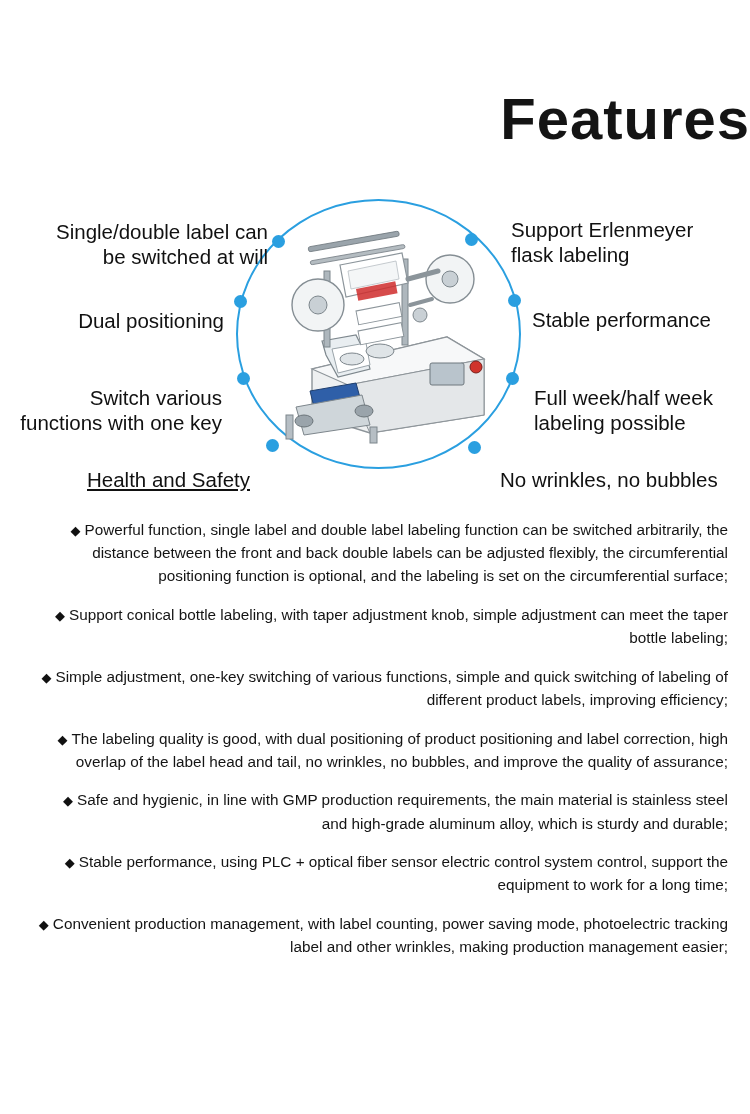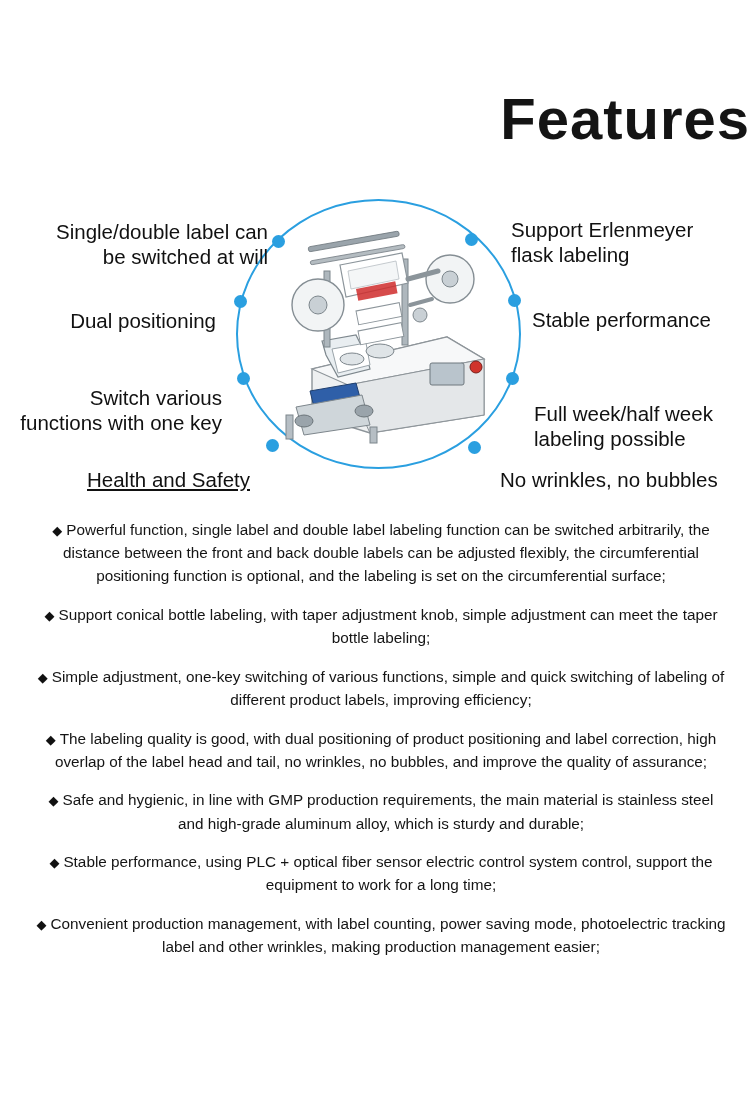--- a/index.html
+++ b/index.html
@@ -77,21 +77,21 @@
 
   
   .bullets {
     padding: 14px 22px 0 34px;
   }
   .bullet {
     font-size: 15.3px;
     line-height: 1.52;
     color: #141414;
     margin-bottom: 14px;
-    text-align: center;
+    text-align: right;
   }
   .bullet .dia {
     color: #111;
     font-size: 13px;
     margin-right: 4px;
   }
 </style>
 </head>
 <body>
 
@@ -153,29 +153,29 @@
     <div class="dot" style="left:234px; top:106px;"></div>
     <div class="dot" style="left:237px; top:183px;"></div>
     <div class="dot" style="left:266px; top:250px;"></div>
     <div class="dot" style="left:465px; top:44px;"></div>
     <div class="dot" style="left:508px; top:105px;"></div>
     <div class="dot" style="left:506px; top:183px;"></div>
     <div class="dot" style="left:468px; top:252px;"></div>
 
     <div class="flabel right-al" style="left:0px; top:30px; width:228px; white-space:pre-line;padding-left:40px;">Single/double label can
 be switched at will</div>
-    <div class="flabel right-al" style="left:0px; top:119px; width:216px; white-space:pre-line;">Dual positioning</div>
+    <div class="flabel right-al" style="left:0px; top:119px; width:216px; white-space:pre-line;padding-left:8px;">Dual positioning</div>
     <div class="flabel right-al" style="left:0px; top:196px; width:222px; white-space:pre-line;">Switch various
 functions with one key</div>
     <div class="flabel right-al" style="left:5px; top:278px; width:245px; white-space:pre-line;text-decoration:underline;">Health and Safety</div>
 
     <div class="flabel left-al" style="left:511px; top:28px; width:239px; white-space:pre-line;">Support Erlenmeyer
 flask labeling</div>
     <div class="flabel left-al" style="left:532px; top:118px; width:218px; white-space:pre-line;">Stable performance</div>
-    <div class="flabel left-al" style="left:534px; top:212px; width:216px; white-space:pre-line;">Full week/half week
+    <div class="flabel left-al" style="left:534px; top:196px; width:216px; white-space:pre-line;">Full week/half week
 labeling possible</div>
     <div class="flabel left-al" style="left:500px; top:278px; width:250px; white-space:pre-line;">No wrinkles, no bubbles</div>
   </div>
 
   <div class="bullets">
     <p class="bullet">
       <span class="dia">◆</span><span>Powerful function, single label and double label labeling function can be switched arbitrarily, the distance between the front and back double labels can be adjusted flexibly, the circumferential positioning function is optional, and the labeling is set on the circumferential surface;</span>
     </p>
     <p class="bullet">
       <span class="dia">◆</span><span>Support conical bottle labeling, with taper adjustment knob, simple adjustment can meet the taper bottle labeling;</span>

